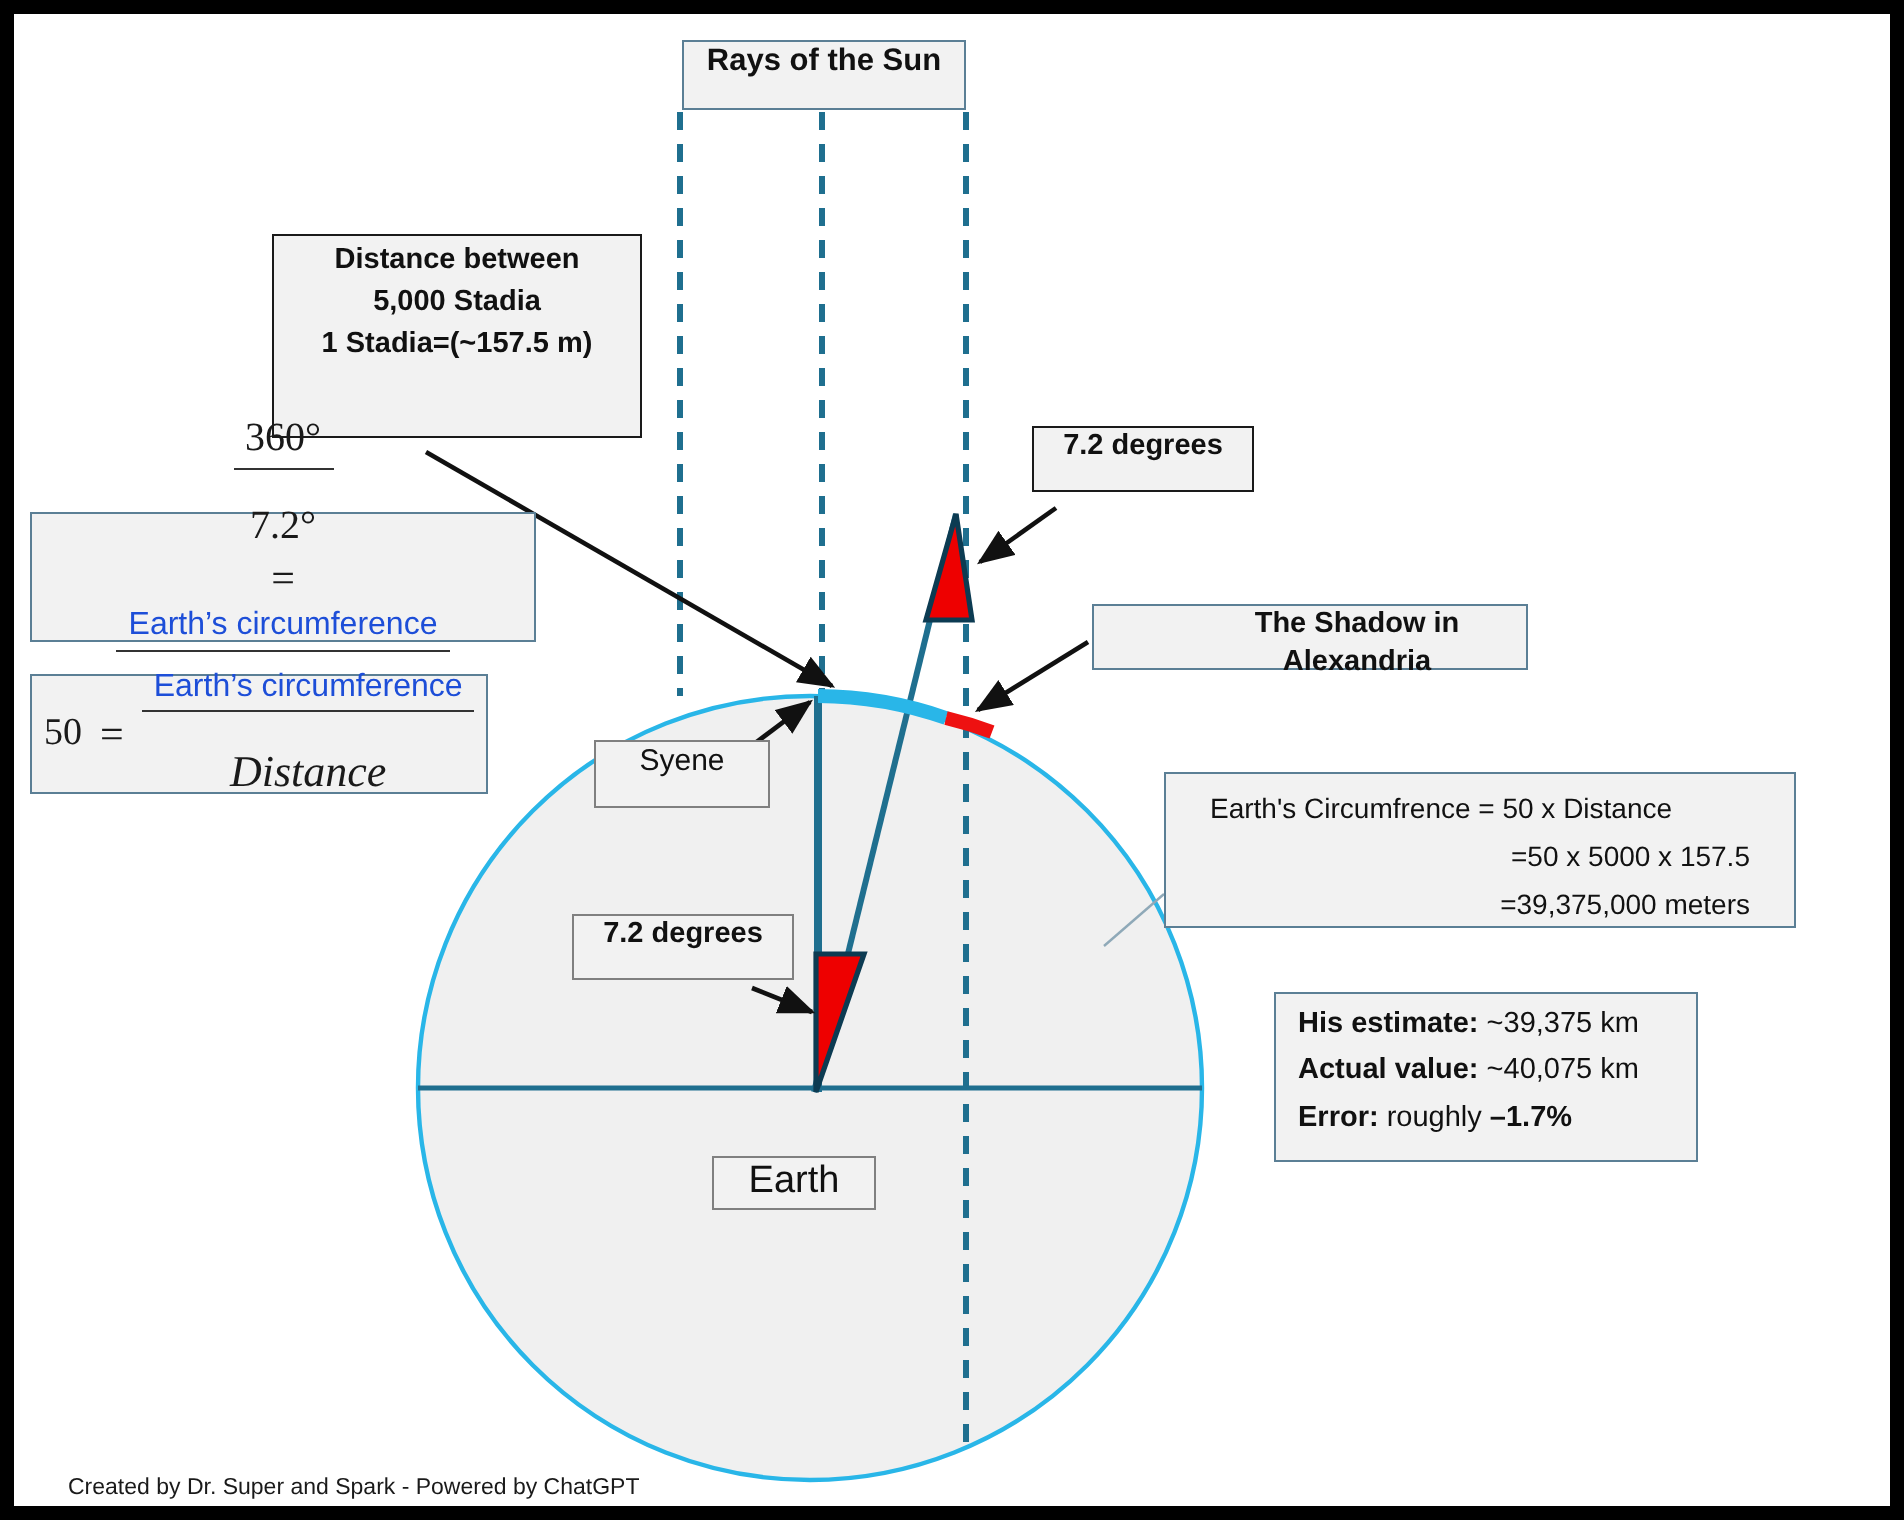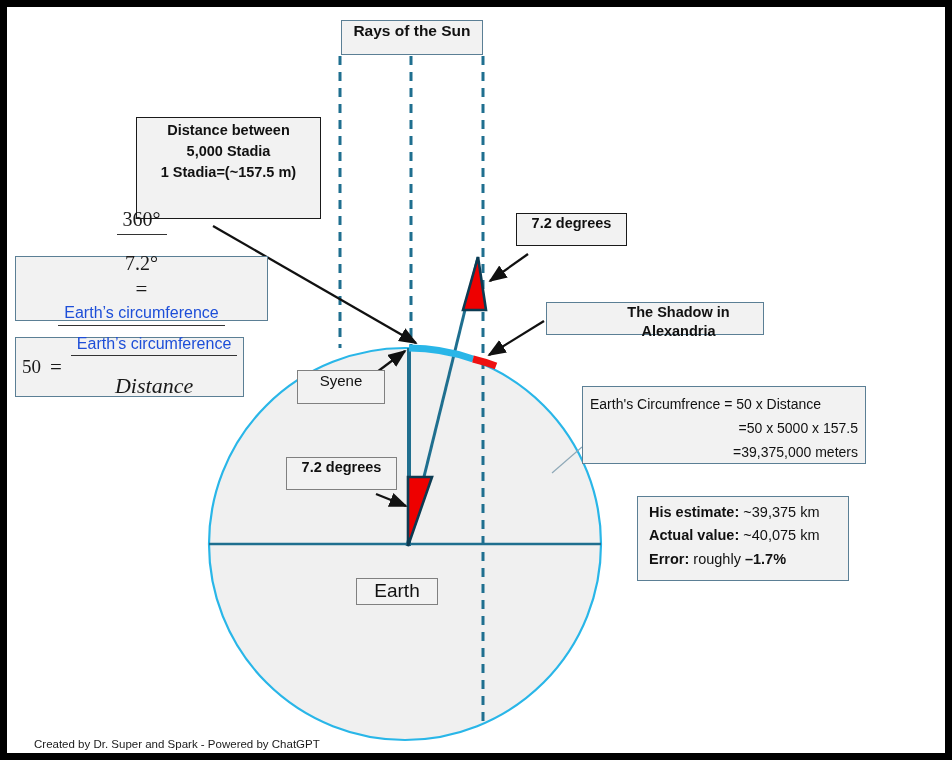--- a/index.html
+++ b/index.html
@@ -105,22 +105,22 @@
     left: 539px; top: 295px; width: 218px; height: 33px;
     font-size: 14.5px; font-weight: bold; text-align: center; padding-left: 47px;
   }
   
   #earth-box {
     left: 349px; top: 571px; width: 82px; height: 27px;
     font-size: 19px; text-align: center;
   }
   
   #calc-box {
-    left: 575px; top: 379px; width: 284px; height: 78px;
-    font-size: 14px; padding: 5px 7px;
+    left: 575px; top: 379px; width: 316px; height: 78px;
+    font-size: 14px; padding: 5px 22px;
     justify-content: flex-start;
   }
   #calc-box .l1 { text-align: left; }
   #calc-box .l2, #calc-box .l3 { text-align: right; padding-left: 143px; }
   #calc-box div { line-height: 1.72; }
   
   #estimate-box {
     left: 630px; top: 489px; width: 212px; height: 85px;
     font-size: 14.5px; padding: 4px 11px;
   }

